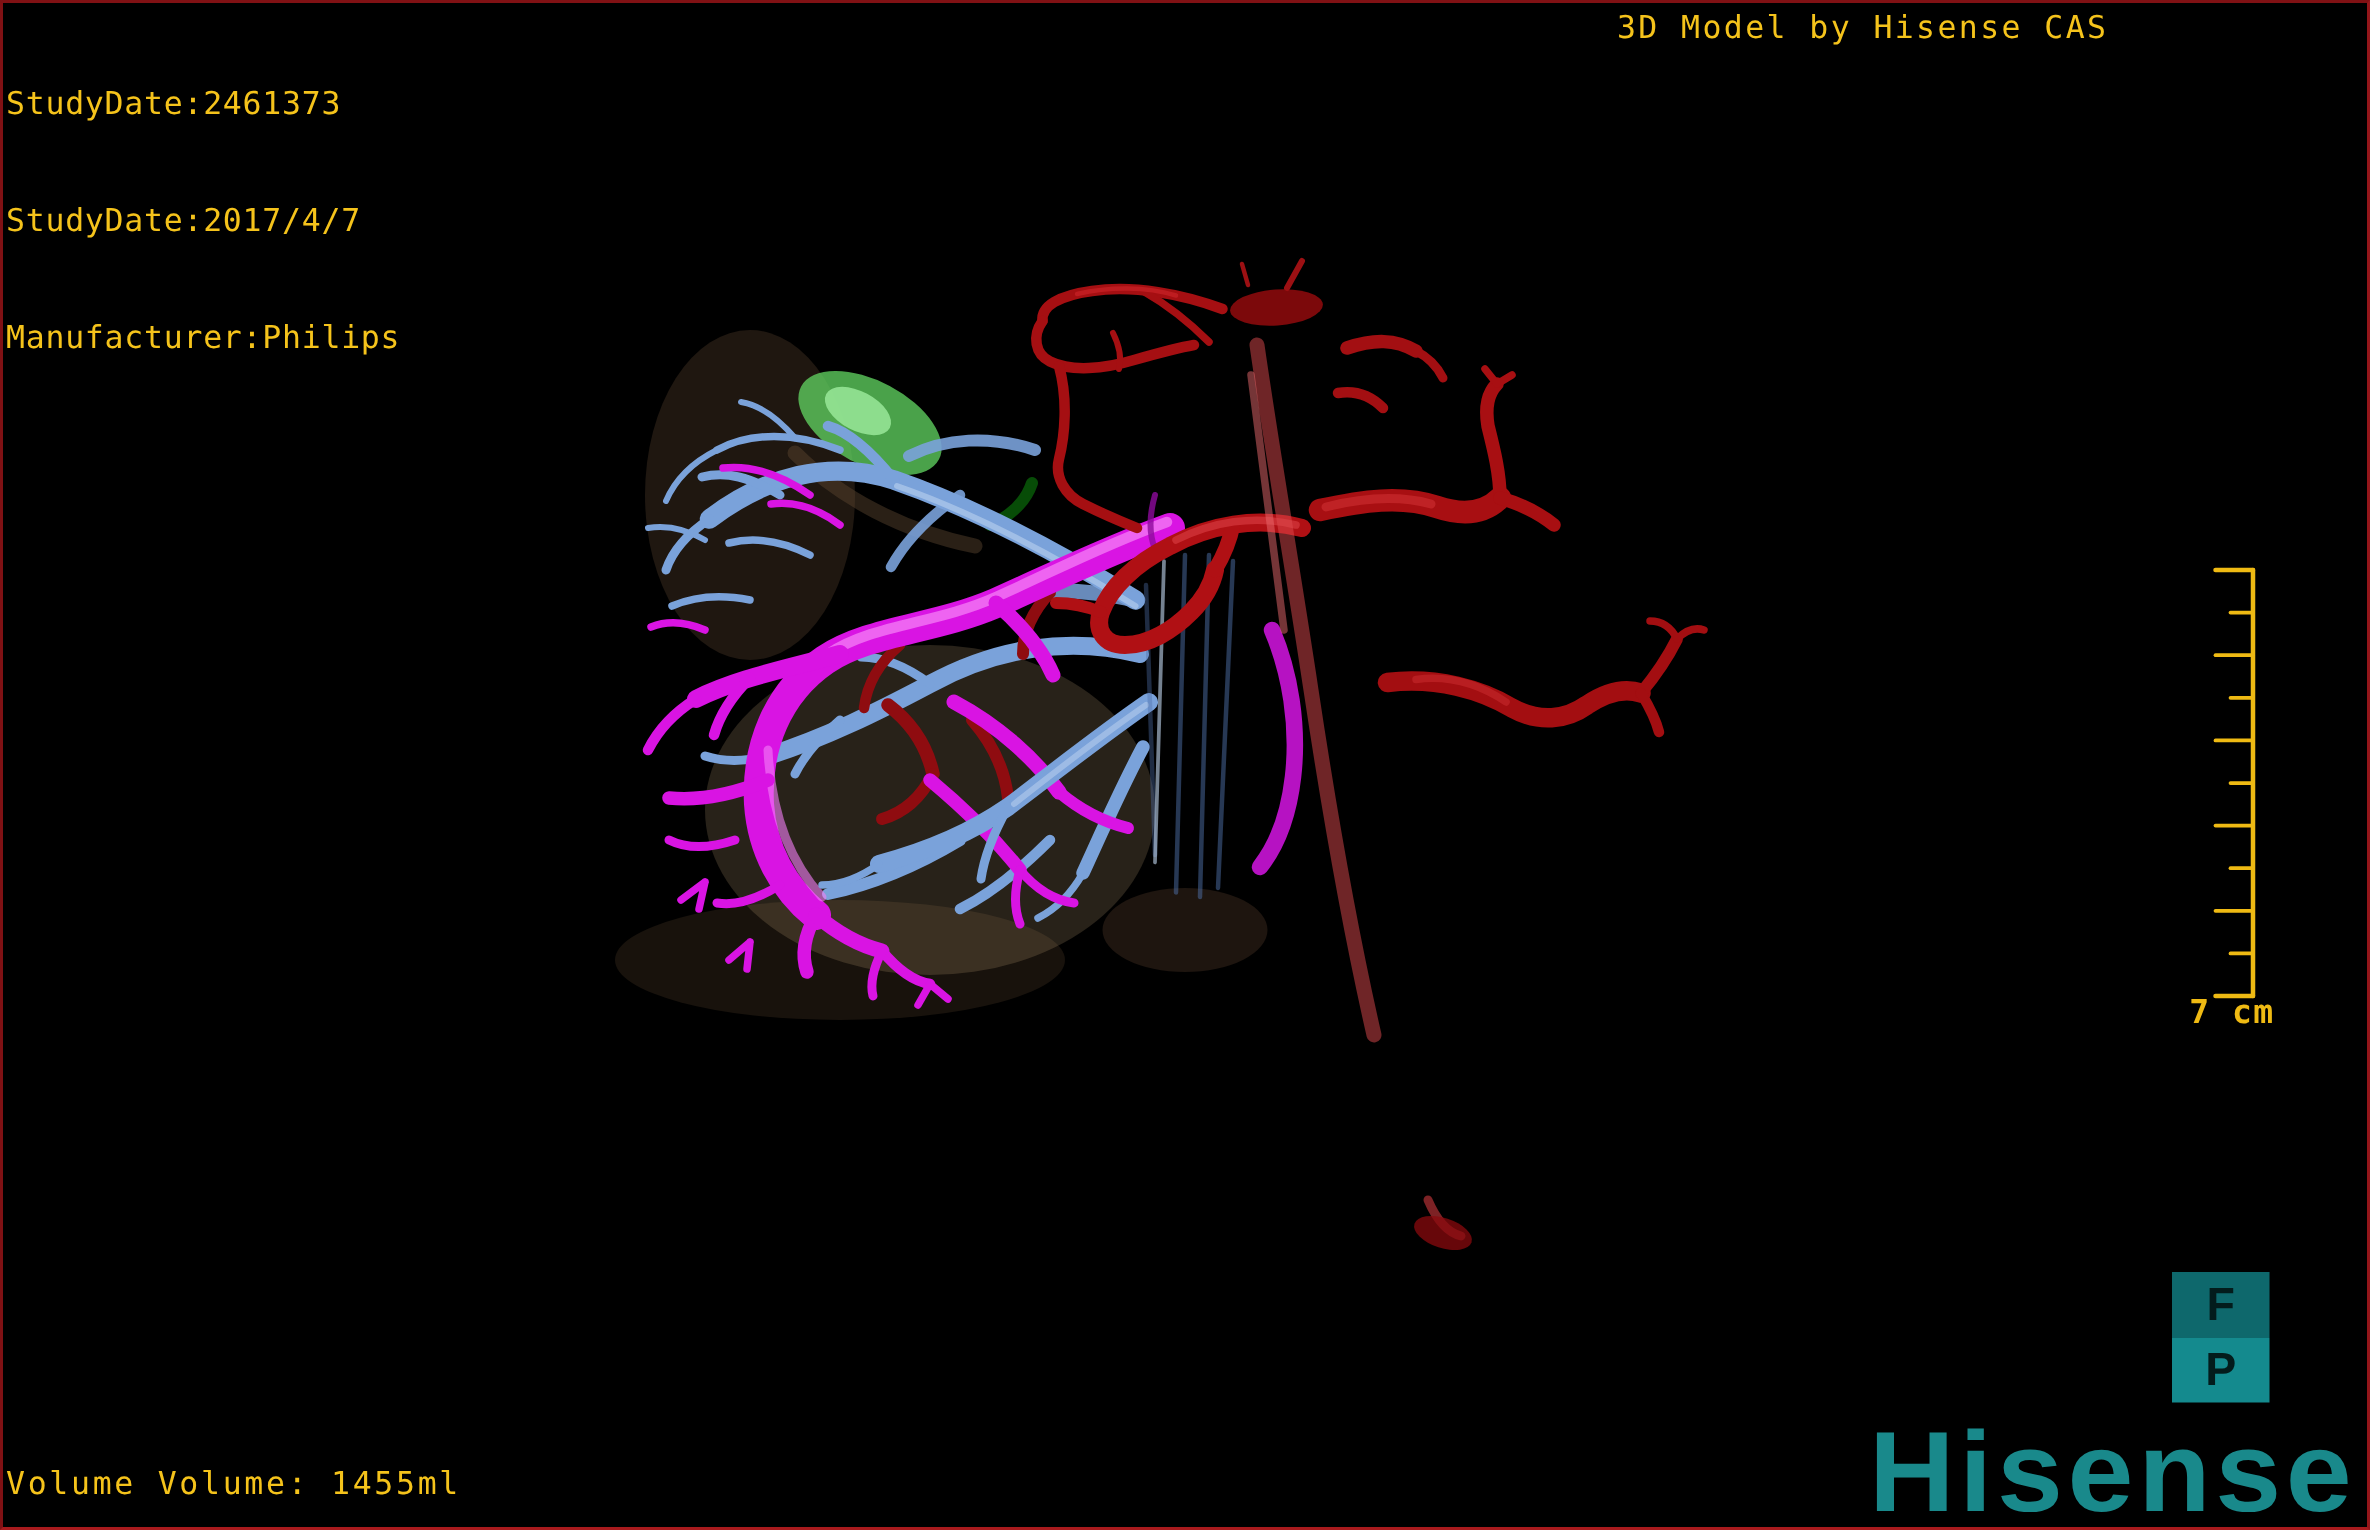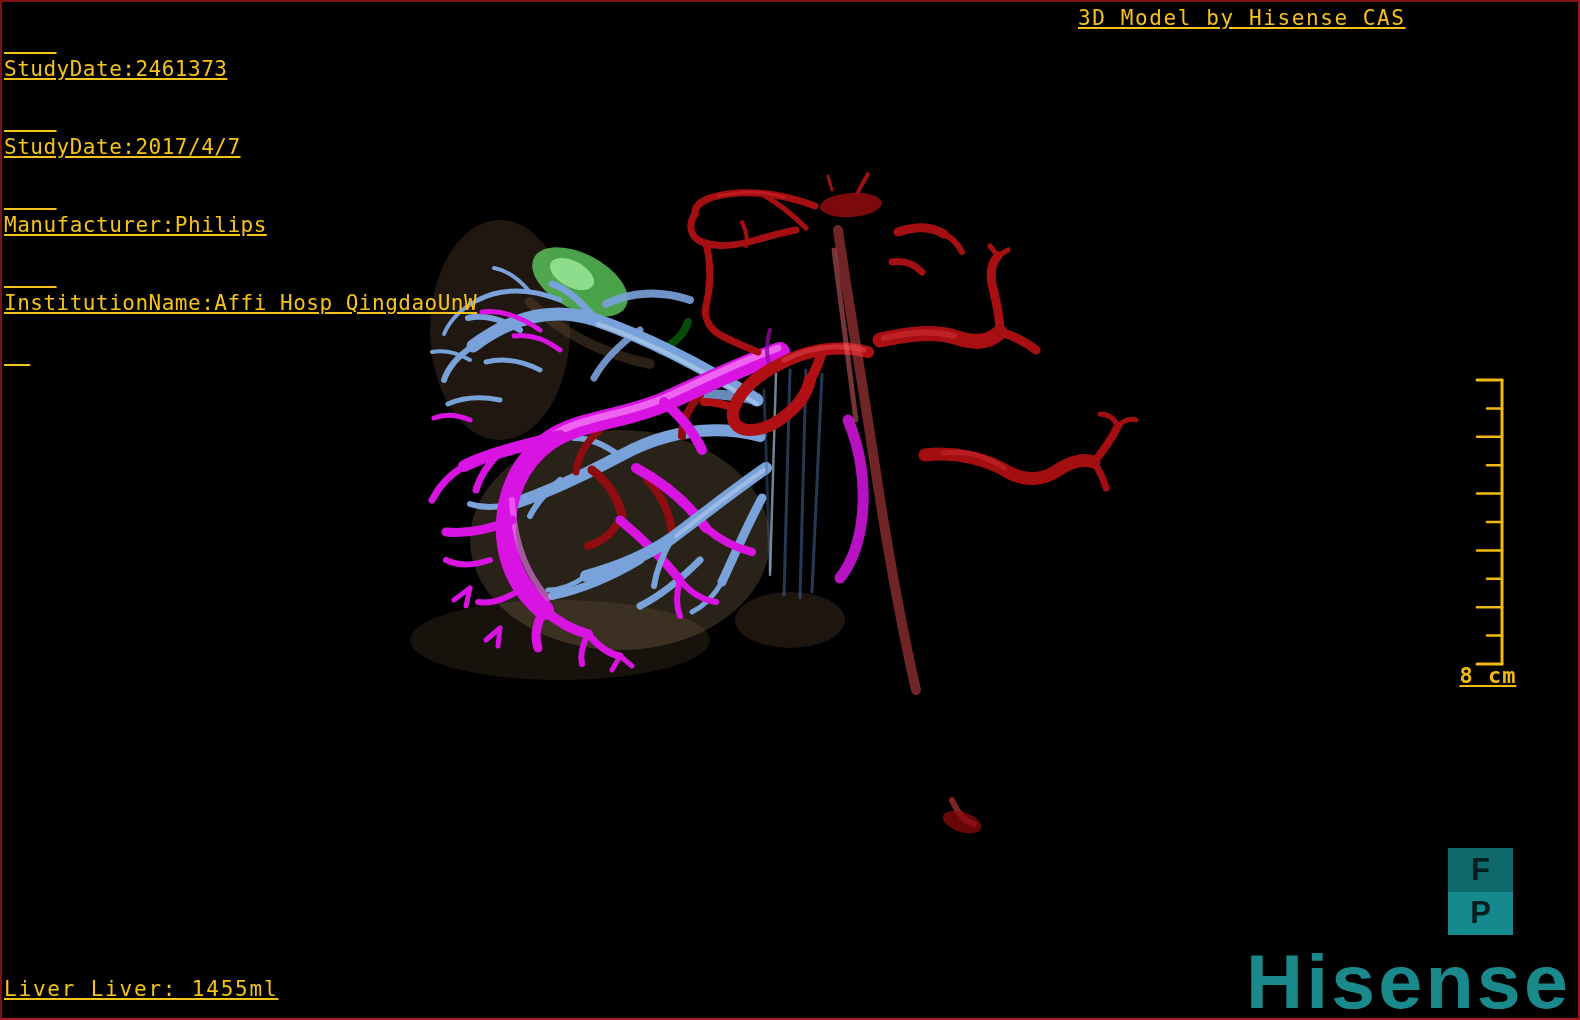--- a/index.html
+++ b/index.html
@@ -4,21 +4,21 @@
 <style>
   html,body { margin:0; padding:0; background:#000; }
   .screen {
     position:relative; width:1580px; height:1020px; background:#000;
     overflow:hidden; font-family:"DejaVu Sans Mono", monospace;
   }
   .frame {
     position:absolute; inset:0; pointer-events:none; z-index:50;
     border:2px solid; border-color:#801114 #94161a #a81a1d #801114;
   }
-  .ytext { position:absolute; color:#f5c31b; font-size:21px; line-height:26px; white-space:pre; z-index:20;text-decoration:underline; }
+  .ytext { position:absolute; color:#f5c31b; font-size:21px; line-height:26px; white-space:pre; z-index:20; }
   .meta-block { left:4px; top:4px; letter-spacing:0.5px; }
   .title-right { left:1078px; top:5px; letter-spacing:1.6px; }
   .volume-line { left:4px; top:976px; letter-spacing:1.8px; }
   .ruler-label { left:1450px; top:663px; width:76px; text-align:center; font-weight:bold; font-size:22px; letter-spacing:1px; color:#efba13; }
   #scene { position:absolute; left:0; top:0; z-index:10; }
   #scene path, #scene line { stroke-linecap:round; stroke-linejoin:round; fill:none; }
   .fp-logo { position:absolute; left:1448px; top:848px; width:65px; height:87px; z-index:20;
              font-family:"Liberation Sans", sans-serif; font-weight:bold; }
   .fp-half { width:100%; height:50%; display:flex; align-items:center; justify-content:center;
              color:#031c1c; font-size:31px; }
@@ -295,28 +295,27 @@
       <line x1="1477" y1="607.2" x2="1502" y2="607.2" stroke-width="2.5"></line>
       <line x1="1487" y1="635.6" x2="1502" y2="635.6" stroke-width="2.5"></line>
       <line x1="1477" y1="664" x2="1502" y2="664" stroke-width="3"></line>
     </g>
   </svg>
 
   <div class="ytext meta-block">
     <div>StudyDate:2461373</div>
     <div>StudyDate:2017/4/7</div>
     <div>Manufacturer:Philips</div>
-    <div>InstitutionName:Affi Hosp QingdaoUnW</div>
   </div>
 
   <div class="ytext title-right">3D Model by Hisense CAS</div>
 
-  <div class="ytext volume-line">Liver Liver: 1455ml</div>
-
-  <div class="ytext ruler-label">8 cm</div>
+  <div class="ytext volume-line">Volume Volume: 1455ml</div>
+
+  <div class="ytext ruler-label">7 cm</div>
 
   <div class="fp-logo">
     <div class="fp-half fp-top">F</div>
     <div class="fp-half fp-bottom">P</div>
   </div>
 
   <div class="wordmark">Hisense</div>
 
   <div class="frame"></div>
 </div>

